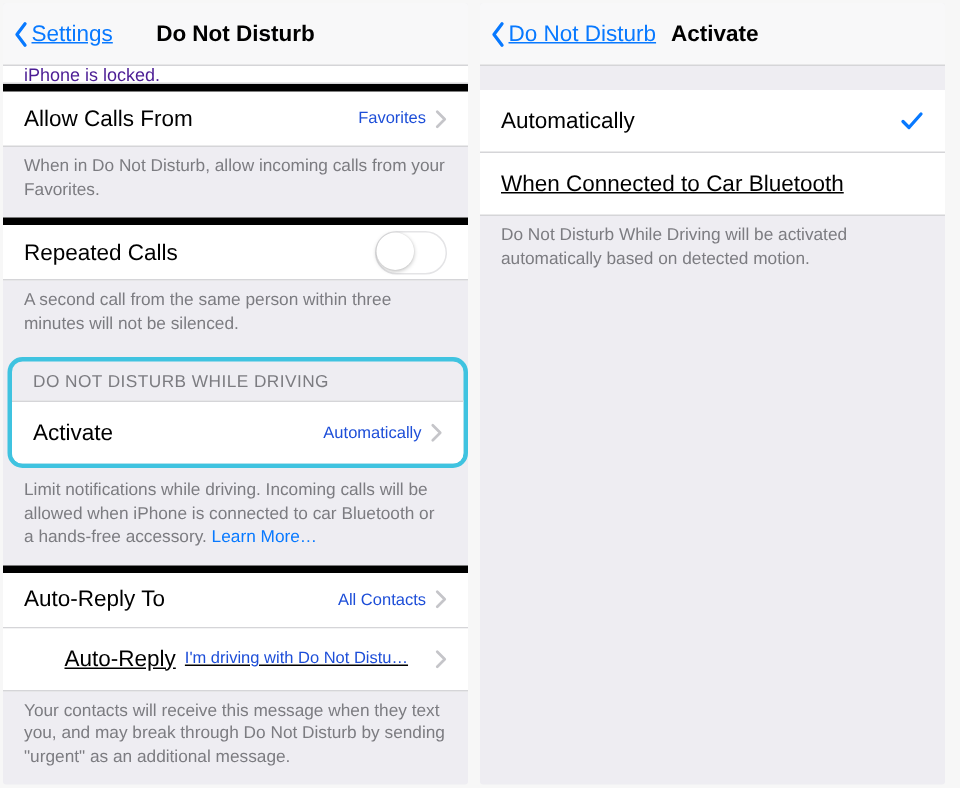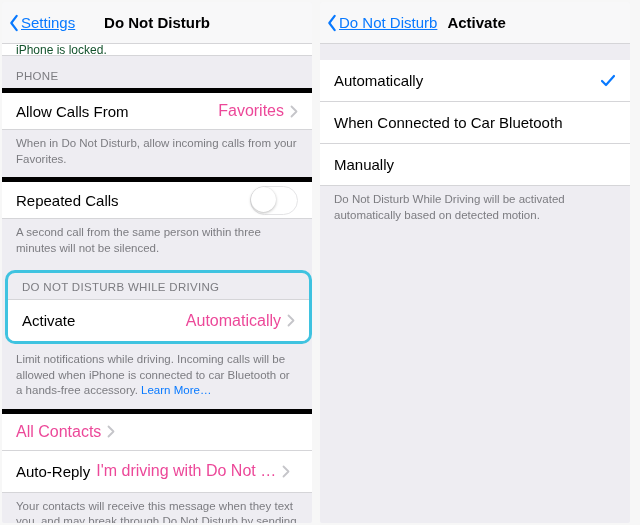--- a/index.html
+++ b/index.html
@@ -78,23 +78,23 @@
     background: #fff;
     border-top: 5px solid #000000;
     border-bottom: 1px solid #d5d5d8;
     min-height: 42px;
     display: flex;
     align-items: center;
     padding: 0 14px;
     font-size: 15px;
     color: #000;
   }
-  .row + .row { border-top: none; }
+  .row + .row { border-top: none; text-decoration: underline; }
   .row .label { flex: 1; }
-  .row .value { color: #ec4899; font-size: 16px; margin-right: 6px; }
+  .row .value { color: #1d4ed8; font-size: 11px; margin-right: 6px; }
   .row .value.trunc { max-width: 180px; white-space: nowrap; overflow: hidden; text-overflow: ellipsis; }
   .chevron svg { width: 8px; height: 13px; display: block; }
   .chevron { color: #c5c5c9; }
 
   .toggle {
     width: 48px; height: 29px;
     background: #fff;
     border: 1.5px solid #e4e4e6;
     border-radius: 15px;
     position: relative;
@@ -116,21 +116,21 @@
   }
   .highlight-box .group-header { padding-top: 8px; }
   .highlight-box .row { border-top: 1px solid #d5d5d8; border-bottom: none; }
 
   .spacer-strip {
     height: 16px;
   }
   .cut-row {
     background: #fff;
     border-bottom: 1px solid #d5d5d8;
-    color: #14532d;
+    color: #4c1d95;
     font-size: 12px;
     padding: 0 14px 4px 14px;
     line-height: 1;
     height: 12px;
     overflow: hidden;
     display: flex;
     align-items: flex-start;
   }
 
   .check { color: #0879ff; }
@@ -148,21 +148,20 @@
       <svg viewBox="0 0 12 20">
           <polyline points="9,2 3,10 9,18" fill="none" stroke="#0879ff" stroke-width="2.4" stroke-linecap="round" stroke-linejoin="round"></polyline>
         </svg>
       <span>Settings</span>
     </div>
     <div class="nav-title">Do Not Disturb</div>
   </div>
   <div class="content">
     <div class="cut-row">iPhone is locked.</div>
 
-    <div class="group-header">PHONE</div>
     <div class="row">
       <div class="label">Allow Calls From</div>
       <div class="value">Favorites</div>
       <div class="chevron">
           <svg viewBox="0 0 8 13">
             <polyline points="1.5,1.5 6.5,6.5 1.5,11.5" fill="none" stroke="#c5c5c9" stroke-width="1.8" stroke-linecap="round" stroke-linejoin="round"></polyline>
           </svg>
         </div>
     </div>
     <div class="group-footer">When in Do Not Disturb, allow incoming calls from your Favorites.</div>
@@ -185,29 +184,30 @@
               <polyline points="1.5,1.5 6.5,6.5 1.5,11.5" fill="none" stroke="#c5c5c9" stroke-width="1.8" stroke-linecap="round" stroke-linejoin="round"></polyline>
             </svg>
           </div>
       </div>
     </div>
     <div class="group-footer">
       <span>Limit notifications while driving. Incoming calls will be allowed when iPhone is connected to car Bluetooth or a hands-free accessory. </span><span class="link">Learn More…</span>
     </div>
 
     <div class="row">
+      <div class="label">Auto-Reply To</div>
       <div class="value">All Contacts</div>
       <div class="chevron">
           <svg viewBox="0 0 8 13">
             <polyline points="1.5,1.5 6.5,6.5 1.5,11.5" fill="none" stroke="#c5c5c9" stroke-width="1.8" stroke-linecap="round" stroke-linejoin="round"></polyline>
           </svg>
         </div>
     </div>
     <div class="row">
-      <div class="label" style="flex:0 0 auto;margin-right:6px;">Auto-Reply</div>
+      <div class="label" style="flex:0 0 auto;margin-right:6px;margin-left:27px;">Auto-Reply</div>
       <div class="value trunc" style="flex:1;text-align:left;">I'm driving with Do Not Distu…</div>
       <div class="chevron">
           <svg viewBox="0 0 8 13">
             <polyline points="1.5,1.5 6.5,6.5 1.5,11.5" fill="none" stroke="#c5c5c9" stroke-width="1.8" stroke-linecap="round" stroke-linejoin="round"></polyline>
           </svg>
         </div>
     </div>
     <div class="group-footer">Your contacts will receive this message when they text you, and may break through Do Not Disturb by sending "urgent" as an additional message.</div>
   </div>
 </div>
@@ -228,18 +228,15 @@
       <div class="label">Automatically</div>
       <div class="check">
           <svg viewBox="0 0 16 14">
             <polyline points="2,7 6,11 14,2" fill="none" stroke="#0879ff" stroke-width="2.2" stroke-linecap="round" stroke-linejoin="round"></polyline>
           </svg>
         </div>
     </div>
     <div class="row option">
       <div class="label">When Connected to Car Bluetooth</div>
     </div>
-    <div class="row option">
-      <div class="label">Manually</div>
-    </div>
     <div class="group-footer">Do Not Disturb While Driving will be activated automatically based on detected motion.</div>
   </div>
 </div>
 
 </body></html>

